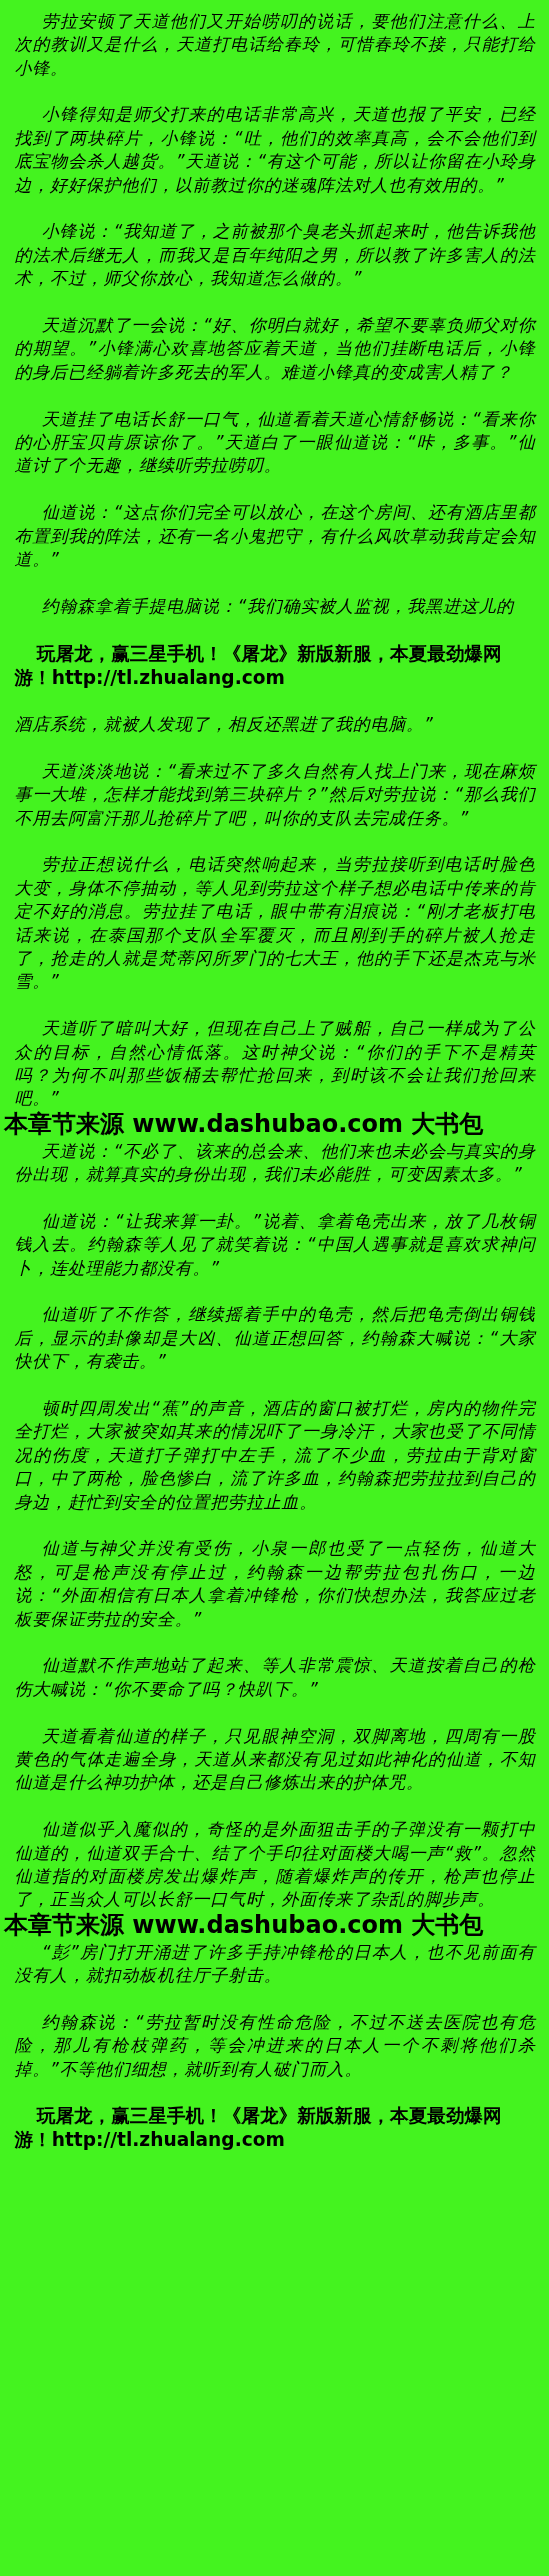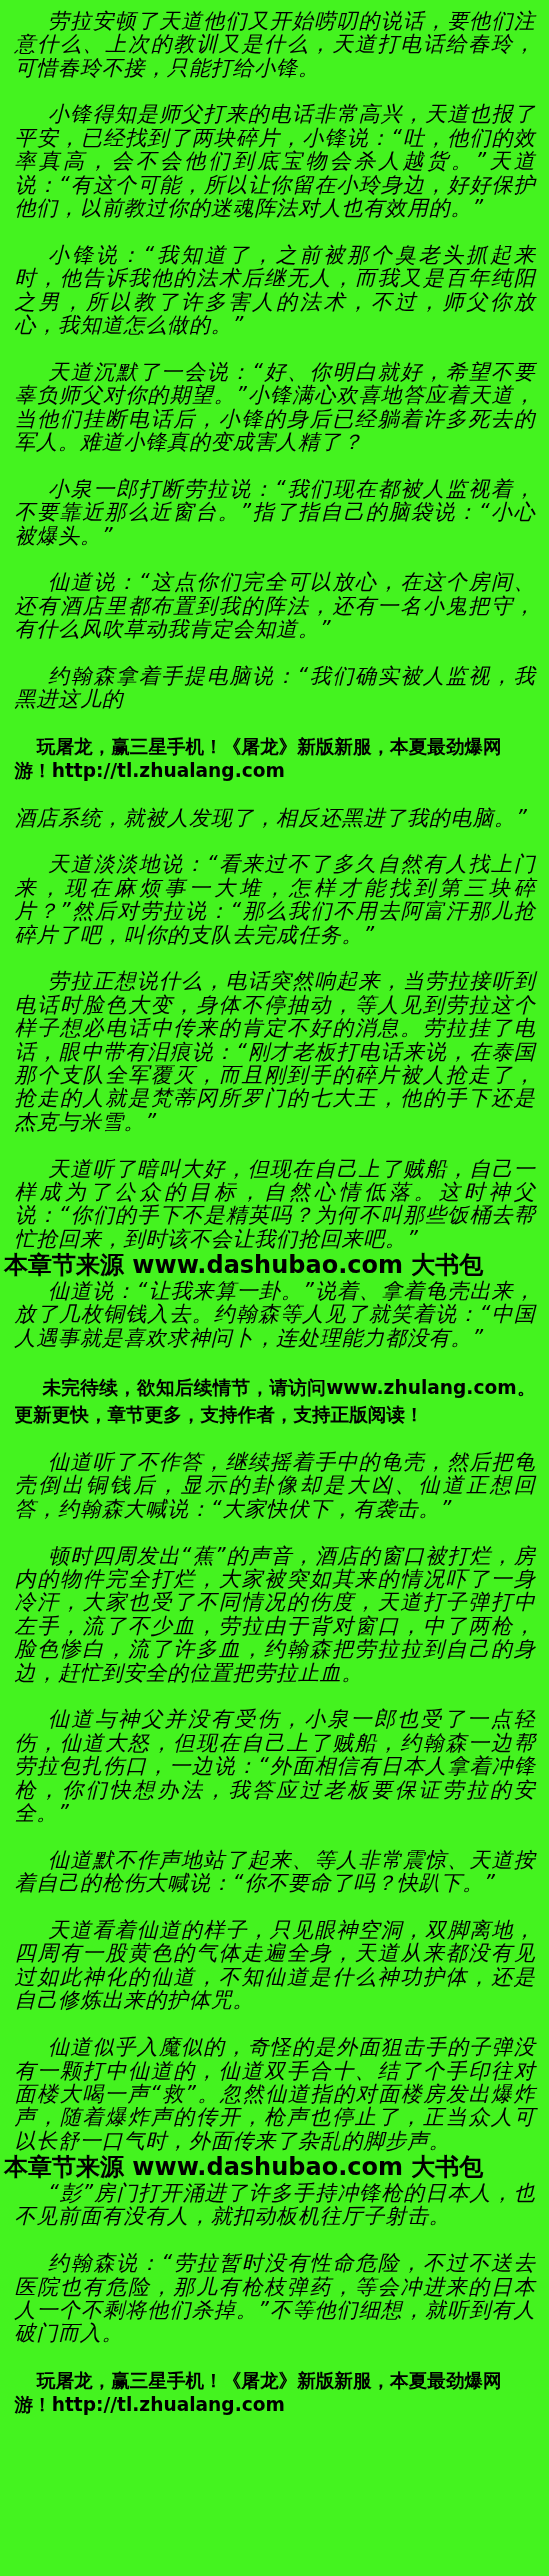--- a/index.html
+++ b/index.html
@@ -13,21 +13,21 @@
     font-family: "DejaVu Sans", sans-serif;
     color: #000000;
   }
   .page {
     box-sizing: border-box;
     width: 550px;
     padding: 9.7px 14.5px 24px 14.5px;
   }
   
   .para {
-    font-size: 21px;
+    font-size: 17px;
     line-height: 23.4px;
     letter-spacing: 0.8px;
     text-indent: 1.6em;
     text-align: justify;
     margin: 0 0 23.4px 0;
     font-style: italic; 
   }
   .para.cont {
     text-indent: 0;
   }
@@ -66,34 +66,34 @@
 </style>
 </head>
 <body>
 
 <div class="page">
   <div>
       <p class="para">劳拉安顿了天道他们又开始唠叨的说话，要他们注意什么、上次的教训又是什么，天道打电话给春玲，可惜春玲不接，只能打给小锋。</p>
       <p class="para">小锋得知是师父打来的电话非常高兴，天道也报了平安，已经找到了两块碎片，小锋说：“吐，他们的效率真高，会不会他们到底宝物会杀人越货。”天道说：“有这个可能，所以让你留在小玲身边，好好保护他们，以前教过你的迷魂阵法对人也有效用的。”</p>
       <p class="para">小锋说：“我知道了，之前被那个臭老头抓起来时，他告诉我他的法术后继无人，而我又是百年纯阳之男，所以教了许多害人的法术，不过，师父你放心，我知道怎么做的。”</p>
       <p class="para">天道沉默了一会说：“好、你明白就好，希望不要辜负师父对你的期望。”小锋满心欢喜地答应着天道，当他们挂断电话后，小锋的身后已经躺着许多死去的军人。难道小锋真的变成害人精了？</p>
-      <p class="para">小泉一郎打断劳拉说：“我们现在都被人监视着，不要靠近那么近窗台。”指了指自己的脑袋说：“小心被爆头。”</p>
+      <p class="para">天道挂了电话长舒一口气，仙道看着天道心情舒畅说：“看来你的心肝宝贝肯原谅你了。”天道白了一眼仙道说：“咔，多事。”仙道讨了个无趣，继续听劳拉唠叨。</p>
       <p class="para">仙道说：“这点你们完全可以放心，在这个房间、还有酒店里都布置到我的阵法，还有一名小鬼把守，有什么风吹草动我肯定会知道。”</p>
       <p class="para">约翰森拿着手提电脑说：“我们确实被人监视，我黑进这儿的</p>
       <p class="ad">玩屠龙，赢三星手机！《屠龙》新版新服，本夏最劲爆网游！http://tl.zhualang.com</p>
       <p class="para cont">酒店系统，就被人发现了，相反还黑进了我的电脑。”</p>
       <p class="para mt-md">天道淡淡地说：“看来过不了多久自然有人找上门来，现在麻烦事一大堆，怎样才能找到第三块碎片？”然后对劳拉说：“那么我们不用去阿富汗那儿抢碎片了吧，叫你的支队去完成任务。”</p>
       <p class="para">劳拉正想说什么，电话突然响起来，当劳拉接听到电话时脸色大变，身体不停抽动，等人见到劳拉这个样子想必电话中传来的肯定不好的消息。劳拉挂了电话，眼中带有泪痕说：“刚才老板打电话来说，在泰国那个支队全军覆灭，而且刚到手的碎片被人抢走了，抢走的人就是梵蒂冈所罗门的七大王，他的手下还是杰克与米雪。”</p>
       <p class="para mb-sm">天道听了暗叫大好，但现在自己上了贼船，自己一样成为了公众的目标，自然心情低落。这时神父说：“你们的手下不是精英吗？为何不叫那些饭桶去帮忙抢回来，到时该不会让我们抢回来吧。”</p>
       <p class="source">本章节来源 www.dashubao.com 大书包</p>
+      <p class="para">天道说：“不必了、该来的总会来、他们来也未必会与真实的身份出现，就算真实的身份出现，我们未必能胜，可变因素太多。”</p>
       <p class="para">仙道说：“让我来算一卦。”说着、拿着龟壳出来，放了几枚铜钱入去。约翰森等人见了就笑着说：“中国人遇事就是喜欢求神问卜，连处理能力都没有。”</p>
-      <p class="notice mt-md">未完待续，欲知后续情节，请访问www.zhulang.com。更新更快，章节更多，支持作者，支持正版阅读！</p>
       <p class="para">仙道听了不作答，继续摇着手中的龟壳，然后把龟壳倒出铜钱后，显示的卦像却是大凶、仙道正想回答，约翰森大喊说：“大家快伏下，有袭击。”</p>
       <p class="para">顿时四周发出“蕉”的声音，酒店的窗口被打烂，房内的物件完全打烂，大家被突如其来的情况吓了一身冷汗，大家也受了不同情况的伤度，天道打子弹打中左手，流了不少血，劳拉由于背对窗口，中了两枪，脸色惨白，流了许多血，约翰森把劳拉拉到自己的身边，赶忙到安全的位置把劳拉止血。</p>
-      <p class="para">仙道与神父并没有受伤，小泉一郎也受了一点轻伤，仙道大怒，但现在自己上了贼船，约翰森一边帮劳拉包扎伤口，一边说：“外面相信有日本人拿着冲锋枪，你们快想办法，我答应过老板要保证劳拉的安全。”</p>
+      <p class="para">仙道与神父并没有受伤，小泉一郎也受了一点轻伤，仙道大怒，可是枪声没有停止过，约翰森一边帮劳拉包扎伤口，一边说：“外面相信有日本人拿着冲锋枪，你们快想办法，我答应过老板要保证劳拉的安全。”</p>
       <p class="para">仙道默不作声地站了起来、等人非常震惊、天道按着自己的枪伤大喊说：“你不要命了吗？快趴下。”</p>
       <p class="para">天道看着仙道的样子，只见眼神空洞，双脚离地，四周有一股黄色的气体走遍全身，天道从来都没有见过如此神化的仙道，不知仙道是什么神功护体，还是自己修炼出来的护体咒。</p>
       <p class="para mb-sm">仙道似乎入魔似的，奇怪的是外面狙击手的子弹没有一颗打中仙道的，仙道双手合十、结了个手印往对面楼大喝一声“救”。忽然仙道指的对面楼房发出爆炸声，随着爆炸声的传开，枪声也停止了，正当众人可以长舒一口气时，外面传来了杂乱的脚步声。</p>
       <p class="source">本章节来源 www.dashubao.com 大书包</p>
       <p class="para">“彭”房门打开涌进了许多手持冲锋枪的日本人，也不见前面有没有人，就扣动板机往厅子射击。</p>
       <p class="para">约翰森说：“劳拉暂时没有性命危险，不过不送去医院也有危险，那儿有枪枝弹药，等会冲进来的日本人一个不剩将他们杀掉。”不等他们细想，就听到有人破门而入。</p>
       <p class="ad">玩屠龙，赢三星手机！《屠龙》新版新服，本夏最劲爆网游！http://tl.zhualang.com</p>
     </div>
 </div>
 

